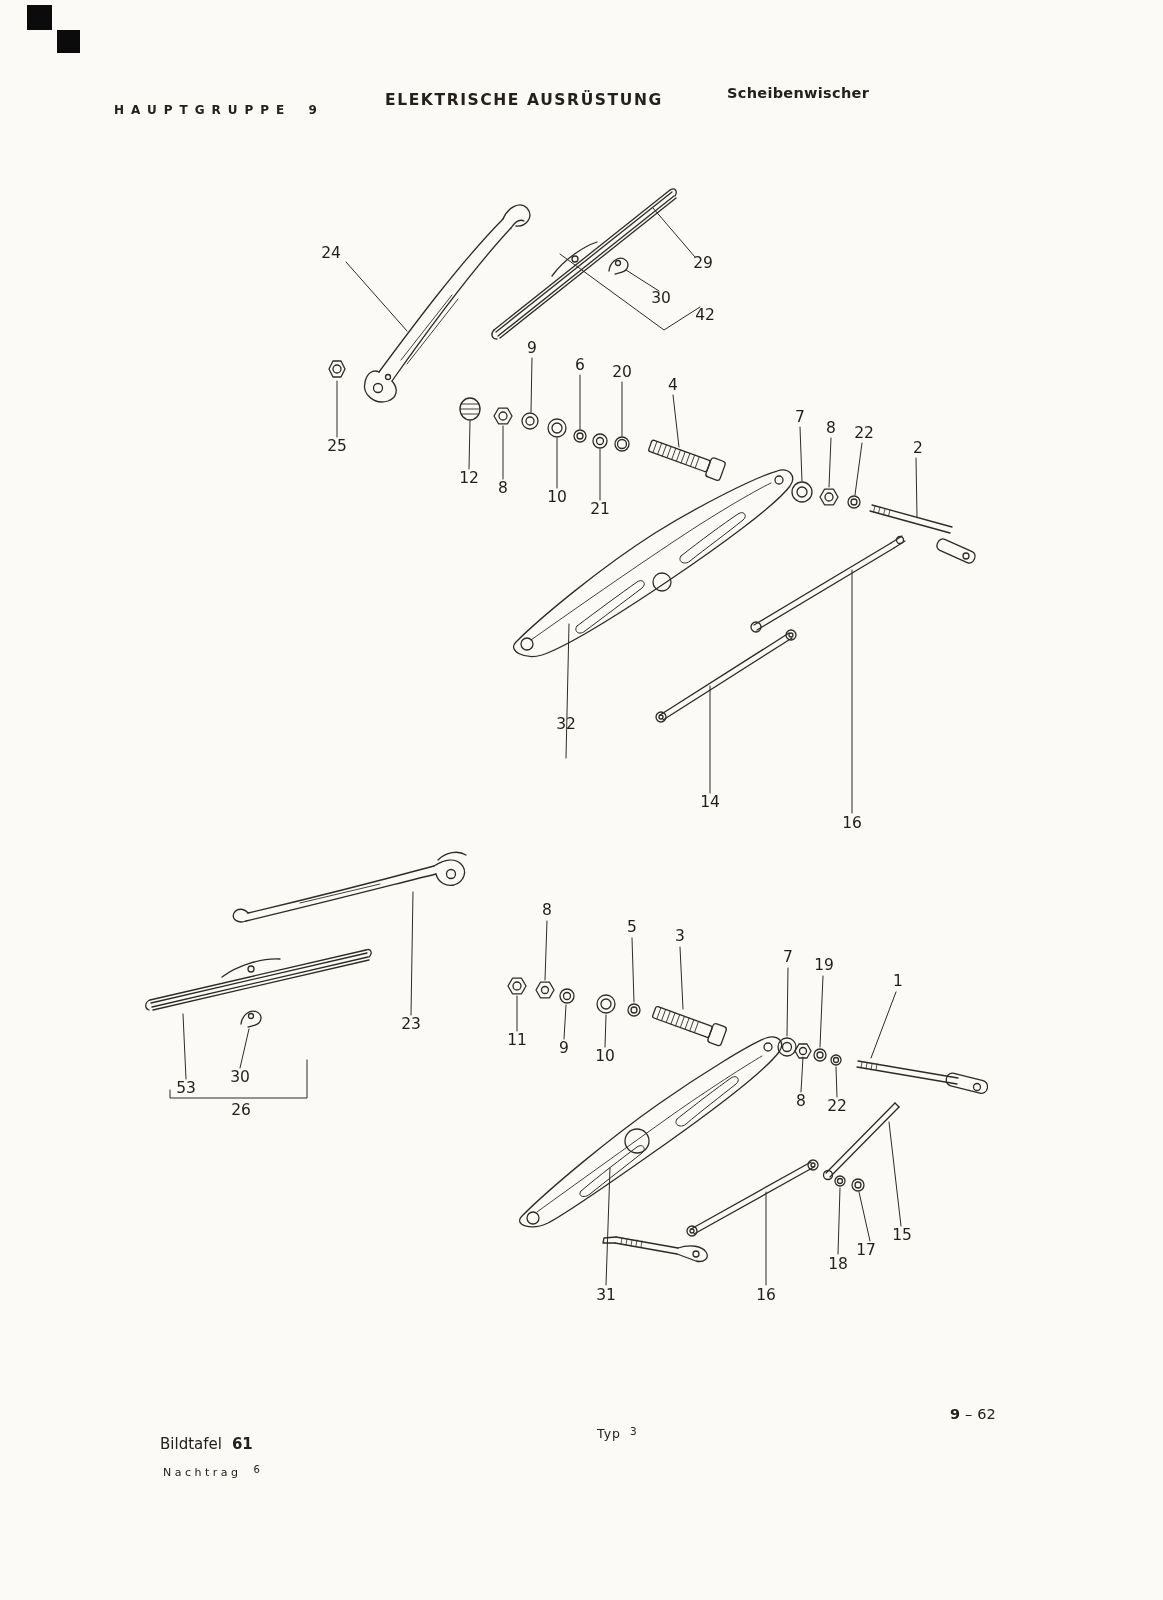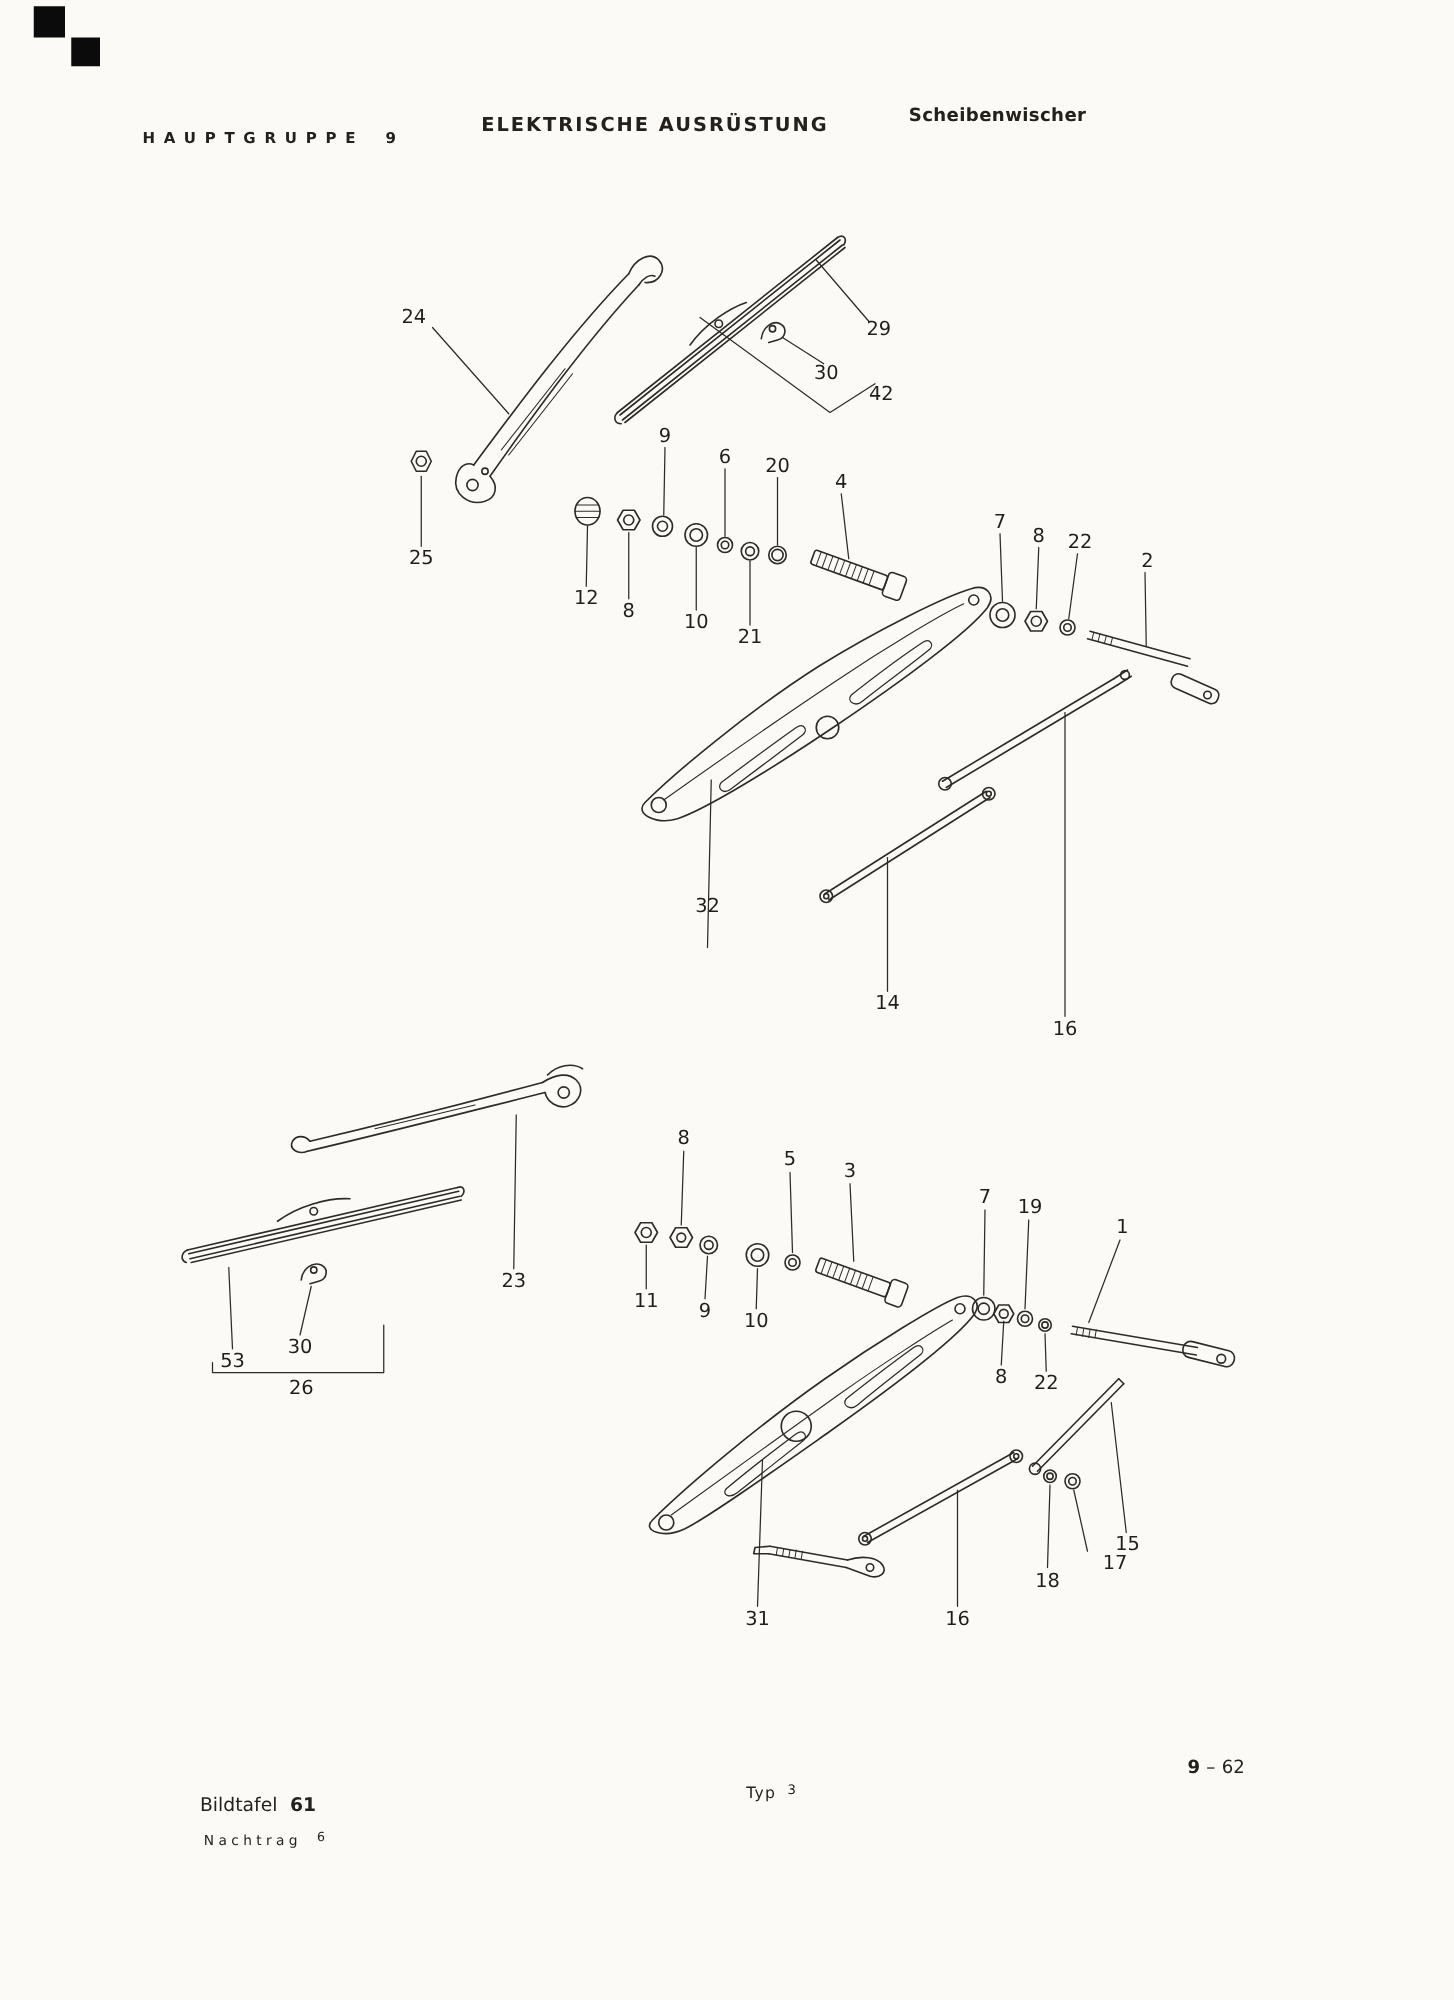--- a/index.html
+++ b/index.html
@@ -352,21 +352,21 @@
       <div class="callout" style="left: 564px; top: 1049px;">9</div>
       <div class="callout" style="left: 605px; top: 1057px;">10</div>
       <div class="callout" style="left: 788px; top: 958px;">7</div>
       <div class="callout" style="left: 824px; top: 966px;">19</div>
       <div class="callout" style="left: 898px; top: 982px;">1</div>
       <div class="callout" style="left: 801px; top: 1102px;">8</div>
       <div class="callout" style="left: 837px; top: 1107px;">22</div>
       <div class="callout" style="left: 606px; top: 1296px;">31</div>
       <div class="callout" style="left: 766px; top: 1296px;">16</div>
       <div class="callout" style="left: 838px; top: 1265px; text-align: right;">18</div>
-      <div class="callout" style="left: 892px; top: 1251px;">17</div>
+      <div class="callout" style="left: 866px; top: 1251px;">17</div>
       <div class="callout" style="left: 902px; top: 1236px;">15</div>
     </div>
 
   <div class="f-bildtafel">
     <span>Bildtafel</span><span class="num">61</span>
   </div>
   <div class="f-nachtrag">
     <span>Nachtrag</span><span class="num">6</span>
   </div>
   <div class="f-typ">

